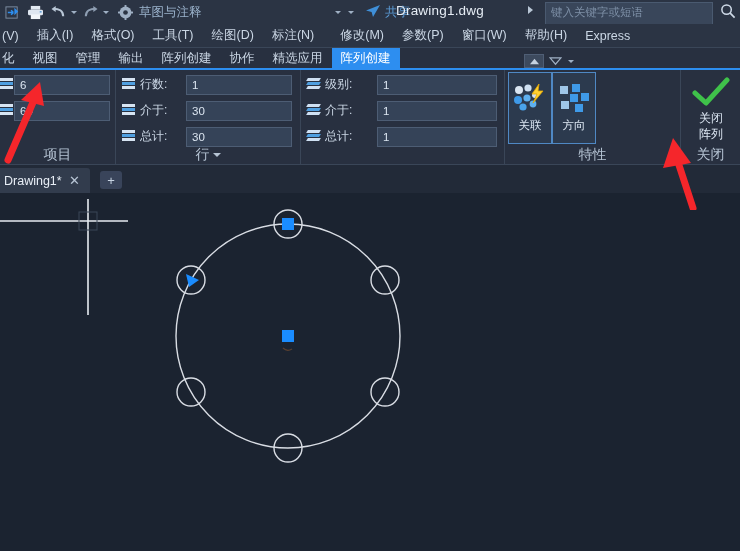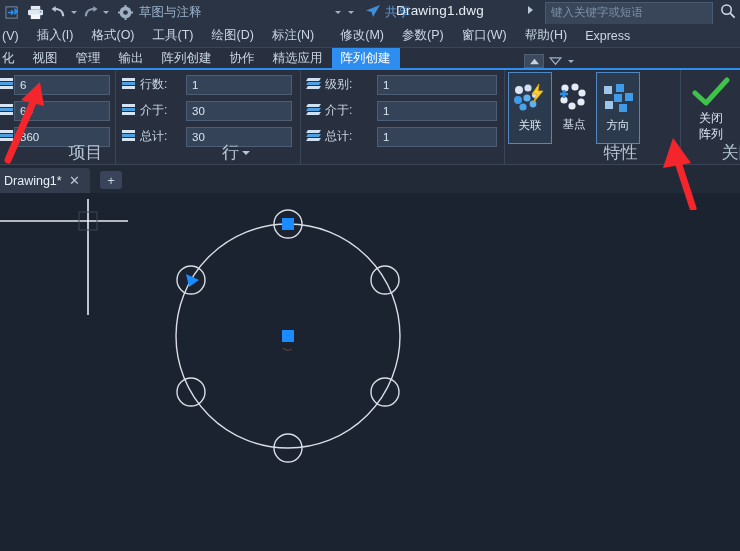--- a/index.html
+++ b/index.html
@@ -92,22 +92,22 @@
   
   .ribbon {
     position: absolute; left: 0; top: 70px; width: 740px; height: 95px;
     background: #283040;
     border-bottom: 1px solid #3a4658;
     display: flex;
   }
   .panel { position: relative; height: 95px; border-right: 1px solid #3a4658; }
   .panel-title {
     position: absolute; bottom: 1px; left: 0; width: 100%;
-    text-align: center; color: #b6c4d4; font-size: 17px;
-    display: flex; align-items: center; justify-content: center; gap: 3px; margin-left: 28px;
+    text-align: center; color: #b6c4d4; font-size: 14px;
+    display: flex; align-items: center; justify-content: center; gap: 3px;
   }
   .panel-title .dd {
     width: 0; height: 0; border-left: 4px solid transparent; border-right: 4px solid transparent;
     border-top: 4px solid #b6c4d4;
   }
   .rowline {
     display: flex; align-items: center; height: 23px; margin-top: 3px;
   }
   .ico-lbl {
     display: flex; align-items: center; gap: 4px; width: 66px;
@@ -305,30 +305,20 @@
       <div class="rowline">
         <div class="ico-lbl" style="width:12px;padding-left:0;">
           <span class="bars">
               <i></i>
               <i></i>
               <i></i>
             </span>
         </div>
         <div class="field" style="width:96px;margin-left:2px;">60</div>
       </div>
-      <div class="rowline">
-        <div class="ico-lbl" style="width:12px;padding-left:0;">
-          <span class="bars">
-              <i></i>
-              <i></i>
-              <i></i>
-            </span>
-        </div>
-        <div class="field" style="width:96px;margin-left:2px;">360</div>
-      </div>
       <div class="panel-title">
         <span>项目</span>
       </div>
     </div>
 
     <div class="panel" style="width:185px;">
       <div class="rowline">
         <div class="ico-lbl">
           <span class="bars">
               <i></i>
@@ -412,34 +402,20 @@
             <circle cx="6" cy="18" r="4" fill="#3f9ae8"></circle>
             <circle cx="15" cy="16" r="3.6" fill="#5fb0ef"></circle>
             <circle cx="11" cy="25" r="3.6" fill="#4aa3ea"></circle>
             <circle cx="21" cy="22" r="3.4" fill="#5fb0ef"></circle>
             <circle cx="23" cy="13" r="3" fill="#cfe0f2"></circle>
             <path d="M27 2 L20 12 L25 12 L21 21 L31 9 L26 9 Z" fill="#ffd033" stroke="#e5a800" stroke-width="0.8"></path>
           </svg>
         </div>
         <div class="cap">关联</div>
       </div>
-      <div class="bigbtn">
-        <div class="glyph">
-          <svg width="36" height="32" viewBox="0 0 36 32">
-            <circle cx="9" cy="7" r="3.6" fill="#e4ecf5"></circle>
-            <circle cx="19" cy="6" r="3.6" fill="#e4ecf5"></circle>
-            <circle cx="26" cy="12" r="3.6" fill="#e4ecf5"></circle>
-            <circle cx="25" cy="21" r="3.6" fill="#e4ecf5"></circle>
-            <circle cx="16" cy="25" r="3.6" fill="#e4ecf5"></circle>
-            <circle cx="8" cy="19" r="3.6" fill="#e4ecf5"></circle>
-            <path d="M4 13 L12 13 M8 9 L8 17" stroke="#2f8fe8" stroke-width="2.6"></path>
-          </svg>
-        </div>
-        <div class="cap">基点</div>
-      </div>
       <div class="bigbtn on" style="width:44px;">
         <div class="glyph">
           <svg width="38" height="34" viewBox="0 0 38 34">
             <rect x="5" y="5" width="8" height="8" fill="#9fc6e8"></rect>
             <rect x="17" y="3" width="8" height="8" fill="#3f9ae8"></rect>
             <rect x="26" y="12" width="8" height="8" fill="#3f9ae8"></rect>
             <rect x="15" y="13" width="8" height="8" fill="#3f9ae8"></rect>
             <rect x="6" y="20" width="8" height="8" fill="#9fc6e8"></rect>
             <rect x="20" y="23" width="8" height="8" fill="#3f9ae8"></rect>
           </svg>

